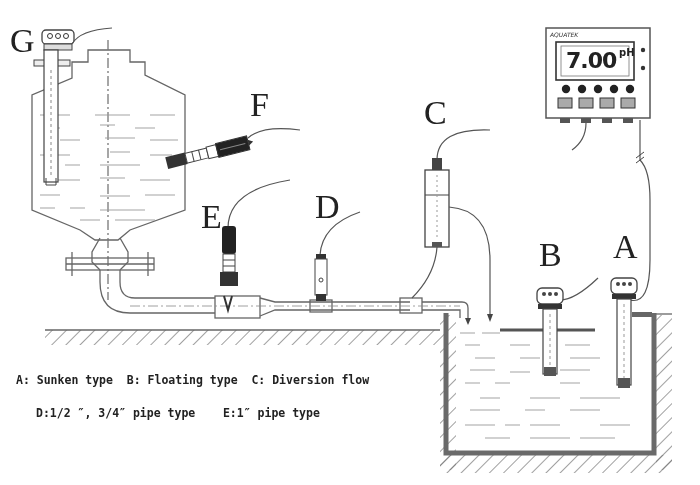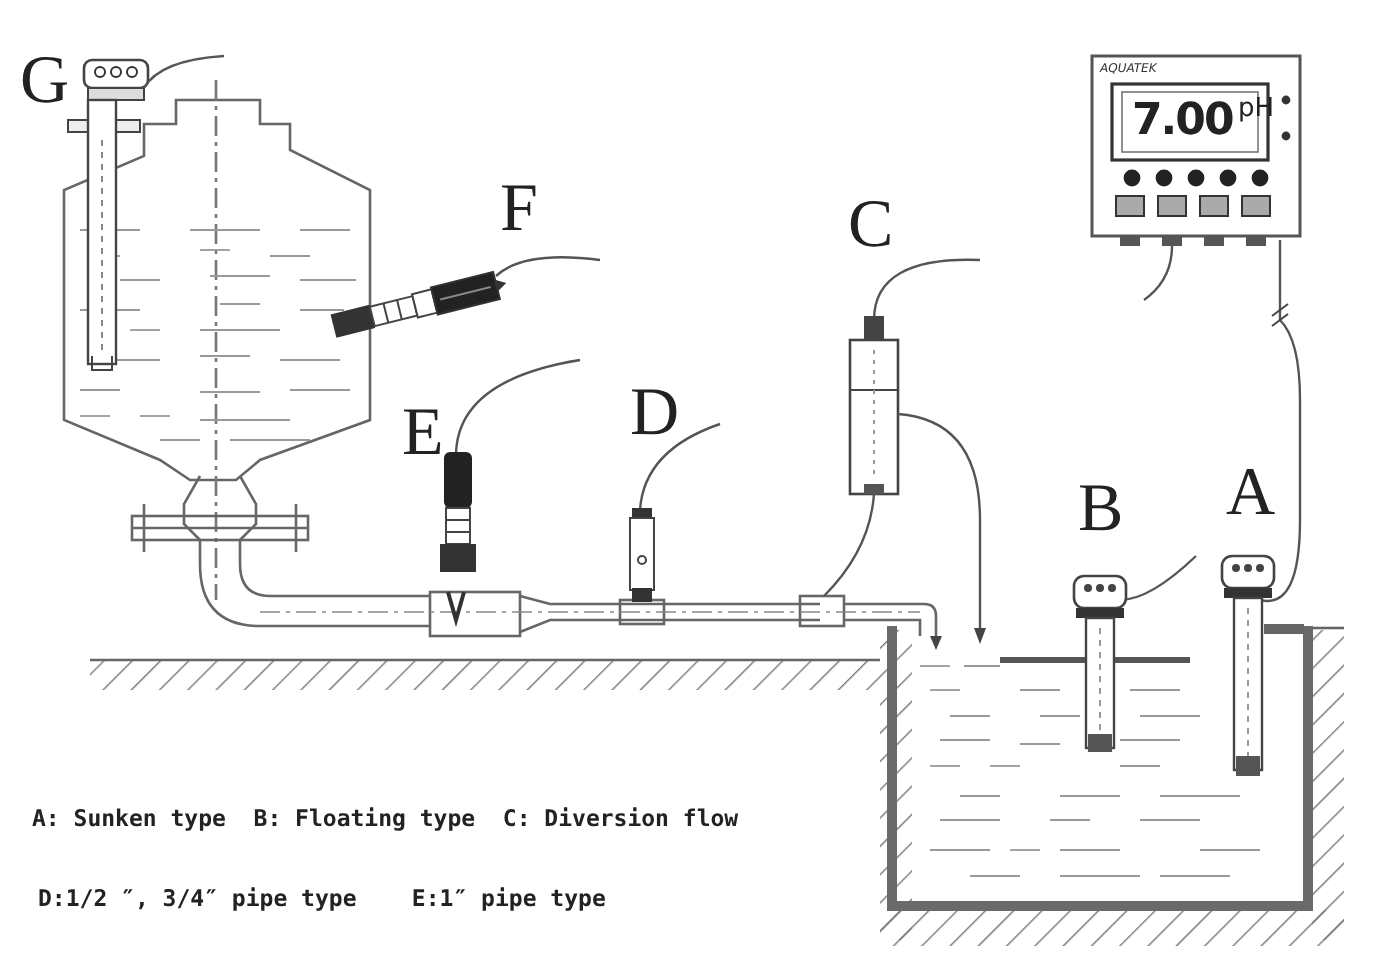--- a/index.html
+++ b/index.html
@@ -1,21 +1,21 @@
 <!DOCTYPE html>
 <html><head>
 <meta charset="utf-8">
 <style>
   html,body{margin:0;padding:0;background:#fff;}
   body{width:700px;height:485px;overflow:hidden;position:relative;font-family:"DejaVu Serif",serif;}
   #stage{position:absolute;left:0;top:0;width:700px;height:485px;}
   .lbl{position:absolute;font-family:"Liberation Serif","DejaVu Serif",serif;font-size:34px;color:#222;line-height:1;}
   .legend{position:absolute;font-family:"DejaVu Sans Mono","Liberation Mono",monospace;font-size:11.5px;font-weight:bold;color:#222;white-space:pre;}
   .meter-reading{position:absolute;font-family:"DejaVu Sans",sans-serif;font-weight:bold;font-size:22px;color:#222;letter-spacing:-1px;}
-  .meter-unit{position:absolute;font-family:"DejaVu Sans",sans-serif;font-size:13px;font-weight:normal;color:#222;text-align:center;}
+  .meter-unit{position:absolute;font-family:"DejaVu Sans",sans-serif;font-size:10px;font-weight:bold;color:#222;text-align:center;}
   .meter-brand{position:absolute;font-family:"DejaVu Sans",sans-serif;font-size:6px;font-style:italic;color:#333;}
 </style>
 </head>
 <body>
 
 <div id="stage">
   <svg width="700" height="485" viewBox="0 0 700 485" xmlns="http://www.w3.org/2000/svg">
     <defs>
       <pattern id="hatch" width="10" height="10" patternUnits="userSpaceOnUse" patternTransform="rotate(45)">
         <line x1="0" y1="0" x2="0" y2="10" stroke="#777" stroke-width="1.4"></line>
@@ -236,15 +236,15 @@
   
   <span class="lbl" style="left:10px;top:24px;">G</span>
   <span class="lbl" style="left:250px;top:88px;">F</span>
   <span class="lbl" style="left:201px;top:200px;">E</span>
   <span class="lbl" style="left:315px;top:190px;">D</span>
   <span class="lbl" style="left:424px;top:96px;">C</span>
   <span class="lbl" style="left:539px;top:238px;">B</span>
   <span class="lbl" style="left:613px;top:230px;">A</span>
 
   
-  <div class="legend" style="left:16px;top:373px;margin-top:29px;">A: Sunken type  B: Floating type  C: Diversion flow</div>
-  <div class="legend" style="left:19px;top:406px;margin-top:36px;">D:1/2 ″, 3/4″ pipe type    E:1″ pipe type</div>
+  <div class="legend" style="left:16px;top:373px;">A: Sunken type  B: Floating type  C: Diversion flow</div>
+  <div class="legend" style="left:36px;top:406px;">D:1/2 ″, 3/4″ pipe type    E:1″ pipe type</div>
 </div>
 
 </body></html>

